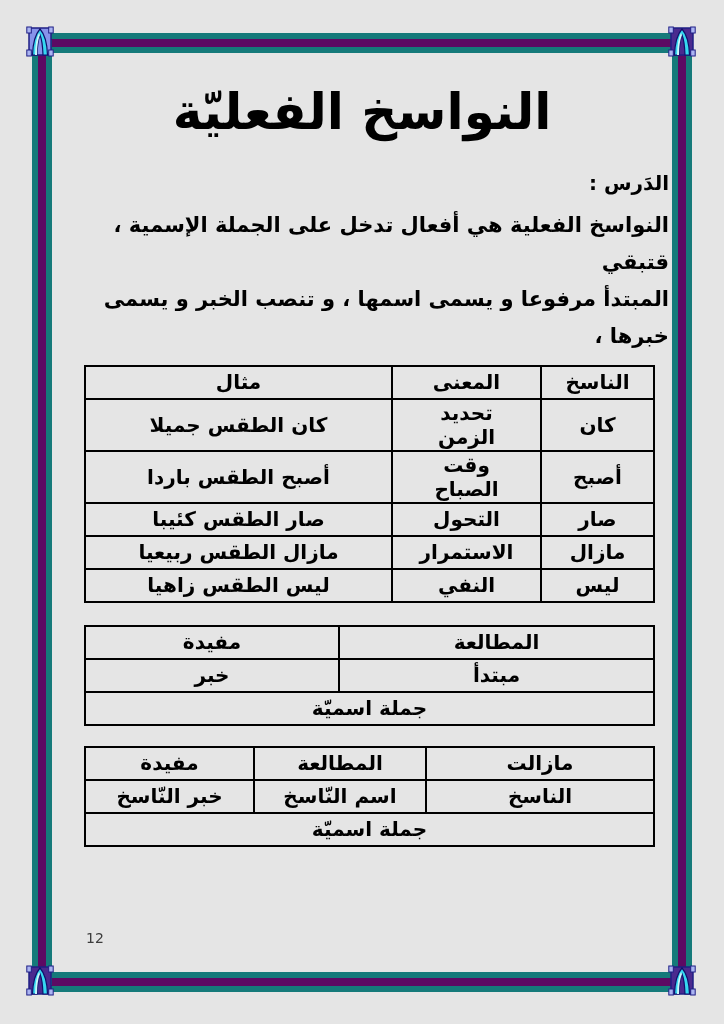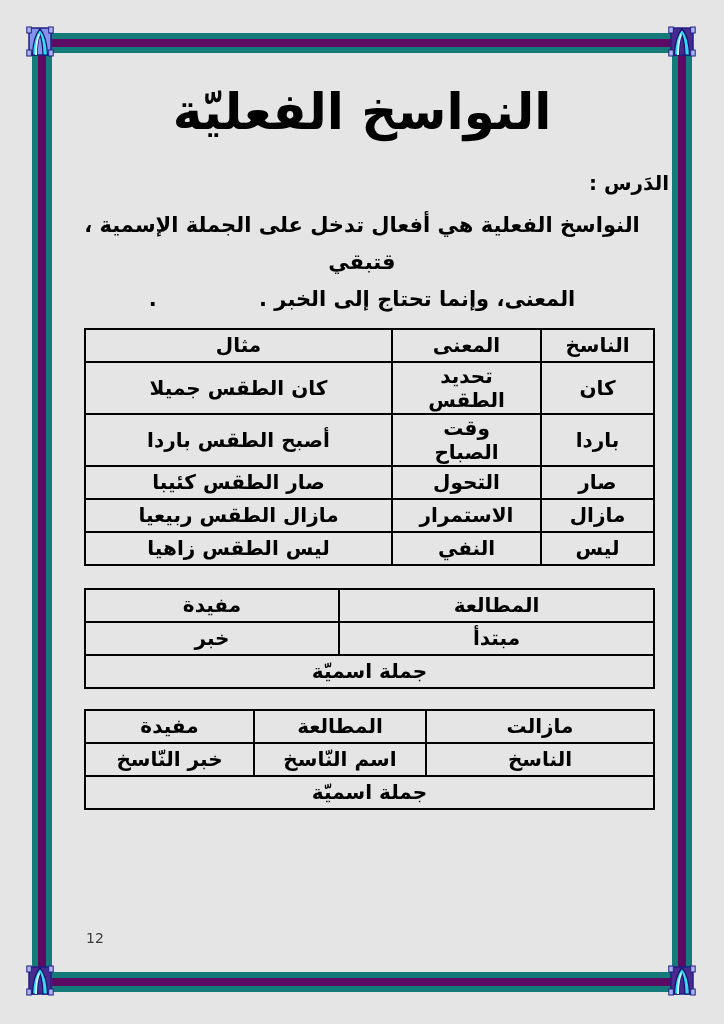--- a/index.html
+++ b/index.html
@@ -22,21 +22,21 @@
   .corner.tr { left:668px; top:26px; }
   .corner.bl { left:26px;  top:965px; }
   .corner.br { left:668px; top:965px; }
   
   .content { position:absolute; left:55px; right:55px; top:60px; z-index:3; }
   .title {
     margin:16px 0 0 0; text-align:center; font-size:50px; font-weight:800;
     letter-spacing:1px; line-height:1.45;
   }
   .lesson-label { margin-top:22px; font-size:20px; font-weight:bold; text-align:right; }
-  .paragraph { margin-top:12px; font-size:21px; font-weight:bold; line-height:37px; text-align:center; }
+  .paragraph { margin-top:12px; font-size:21px; font-weight:bold; line-height:37px; text-align:right; }
   .pline { white-space:pre-wrap; }
   
   table { border-collapse:collapse; table-layout:fixed; width:569px; margin:0 14px 0 0; direction:rtl; }
   td { border:2px solid #000; text-align:center; vertical-align:middle;
        font-weight:bold; font-size:20px; padding:1px 16px; height:29px; overflow:hidden; }
   .main-table { margin-top:10px; }
   .analysis-1 { margin-top:22px; }
   .analysis-2 { margin-top:20px; }
   .page-number { position:absolute; left:86px; top:930px; z-index:3;
     font-size:14px; color:#3c3c3c; direction:ltr; font-weight:normal; }
@@ -89,42 +89,42 @@
   </svg>
 
   <div class="content">
 
     <h1 class="title">النواسخ الفعليّة</h1>
 
     <div class="lesson-label">الدَرس :</div>
 
     <div class="paragraph">
       <div class="pline">النواسخ الفعلية هي أفعال تدخل على الجملة الإسمية ، قتبقي</div>
-      <div class="pline">المعنى، وإنما تحتاج إلى الخبر .&nbsp;&nbsp;&nbsp;&nbsp;&nbsp;&nbsp;&nbsp;&nbsp;&nbsp;&nbsp;&nbsp;&nbsp;&nbsp;&nbsp;.</div>
+      <div class="pline">المبتدأ مرفوعا و يسمى اسمها ، و تنصب الخبر و يسمى خبرها ،</div>
     </div>
 
     <table class="main-table" dir="rtl">
       <colgroup>
           <col style="width:113px">
           <col style="width:149px">
           <col style="width:307px">
         </colgroup>
       <tbody>
         <tr>
           <td>الناسخ</td>
           <td>المعنى</td>
           <td>مثال</td>
         </tr>
         <tr>
           <td>كان</td>
-          <td>تحديد الطقس</td>
+          <td>تحديد الزمن</td>
           <td>كان الطقس جميلا</td>
         </tr>
         <tr>
-          <td>باردا</td>
+          <td>أصبح</td>
           <td>وقت الصباح</td>
           <td>أصبح الطقس باردا</td>
         </tr>
         <tr>
           <td>صار</td>
           <td>التحول</td>
           <td>صار الطقس كئيبا</td>
         </tr>
         <tr>
           <td>مازال</td>

